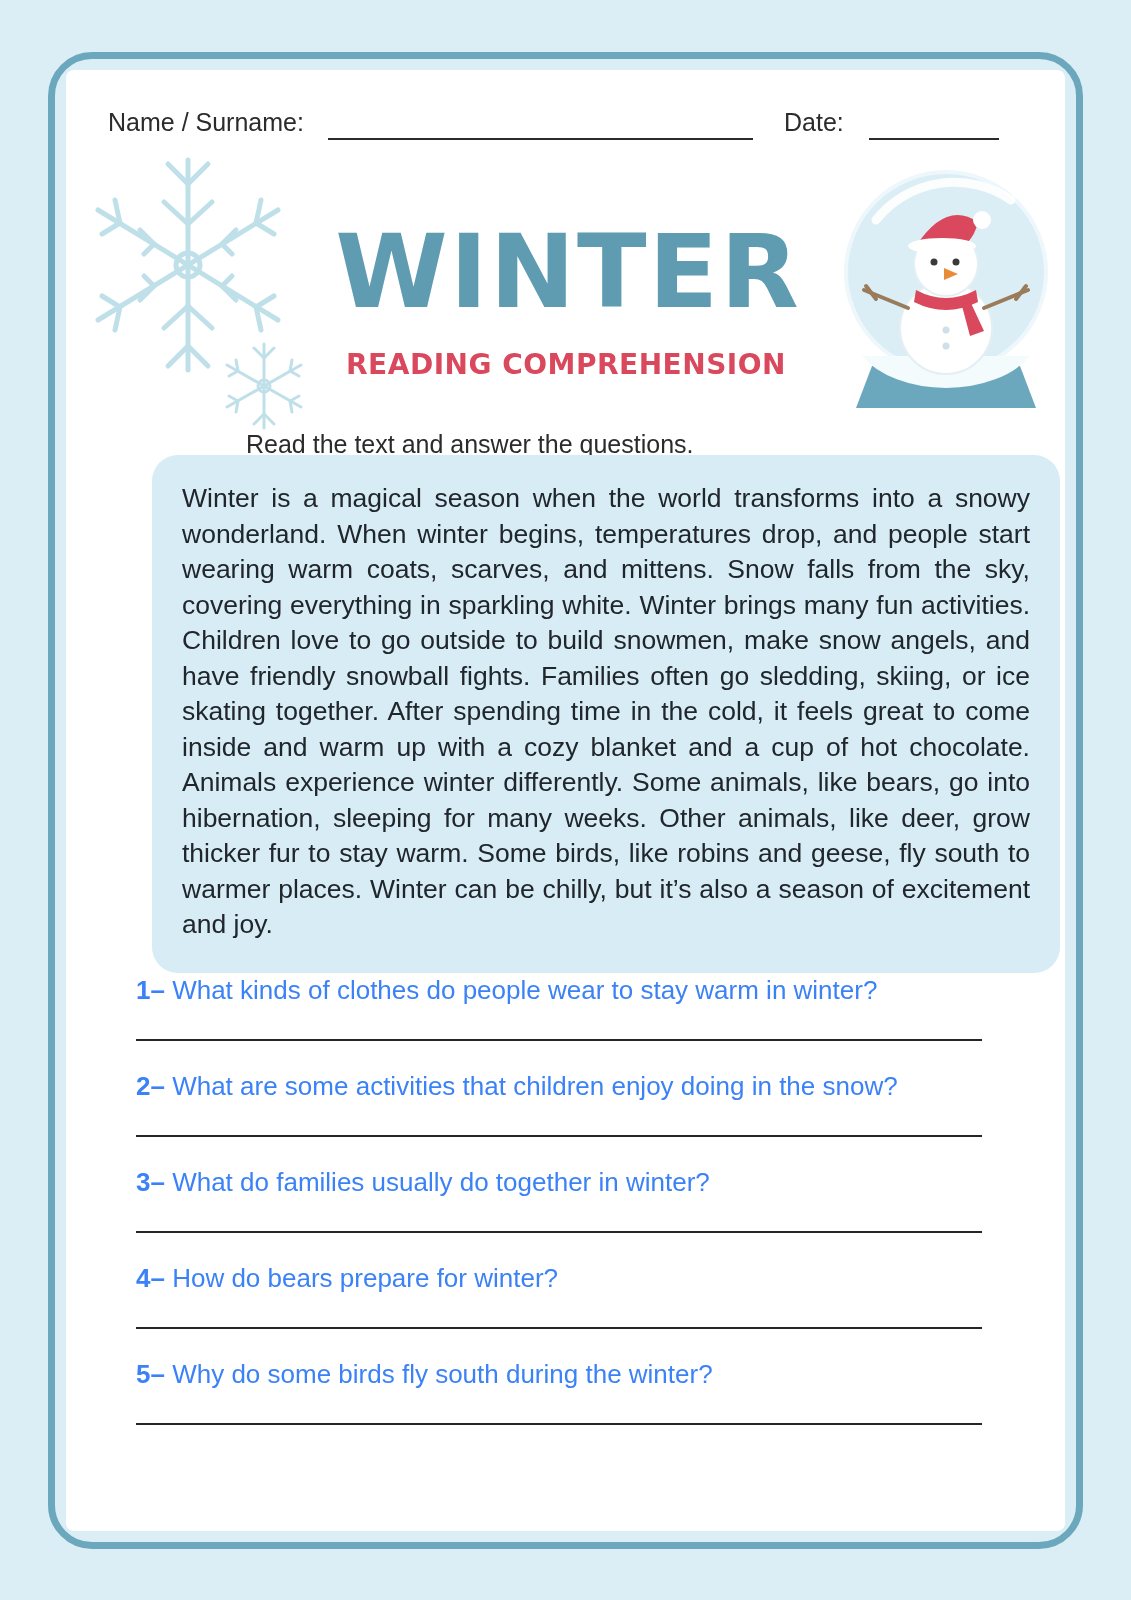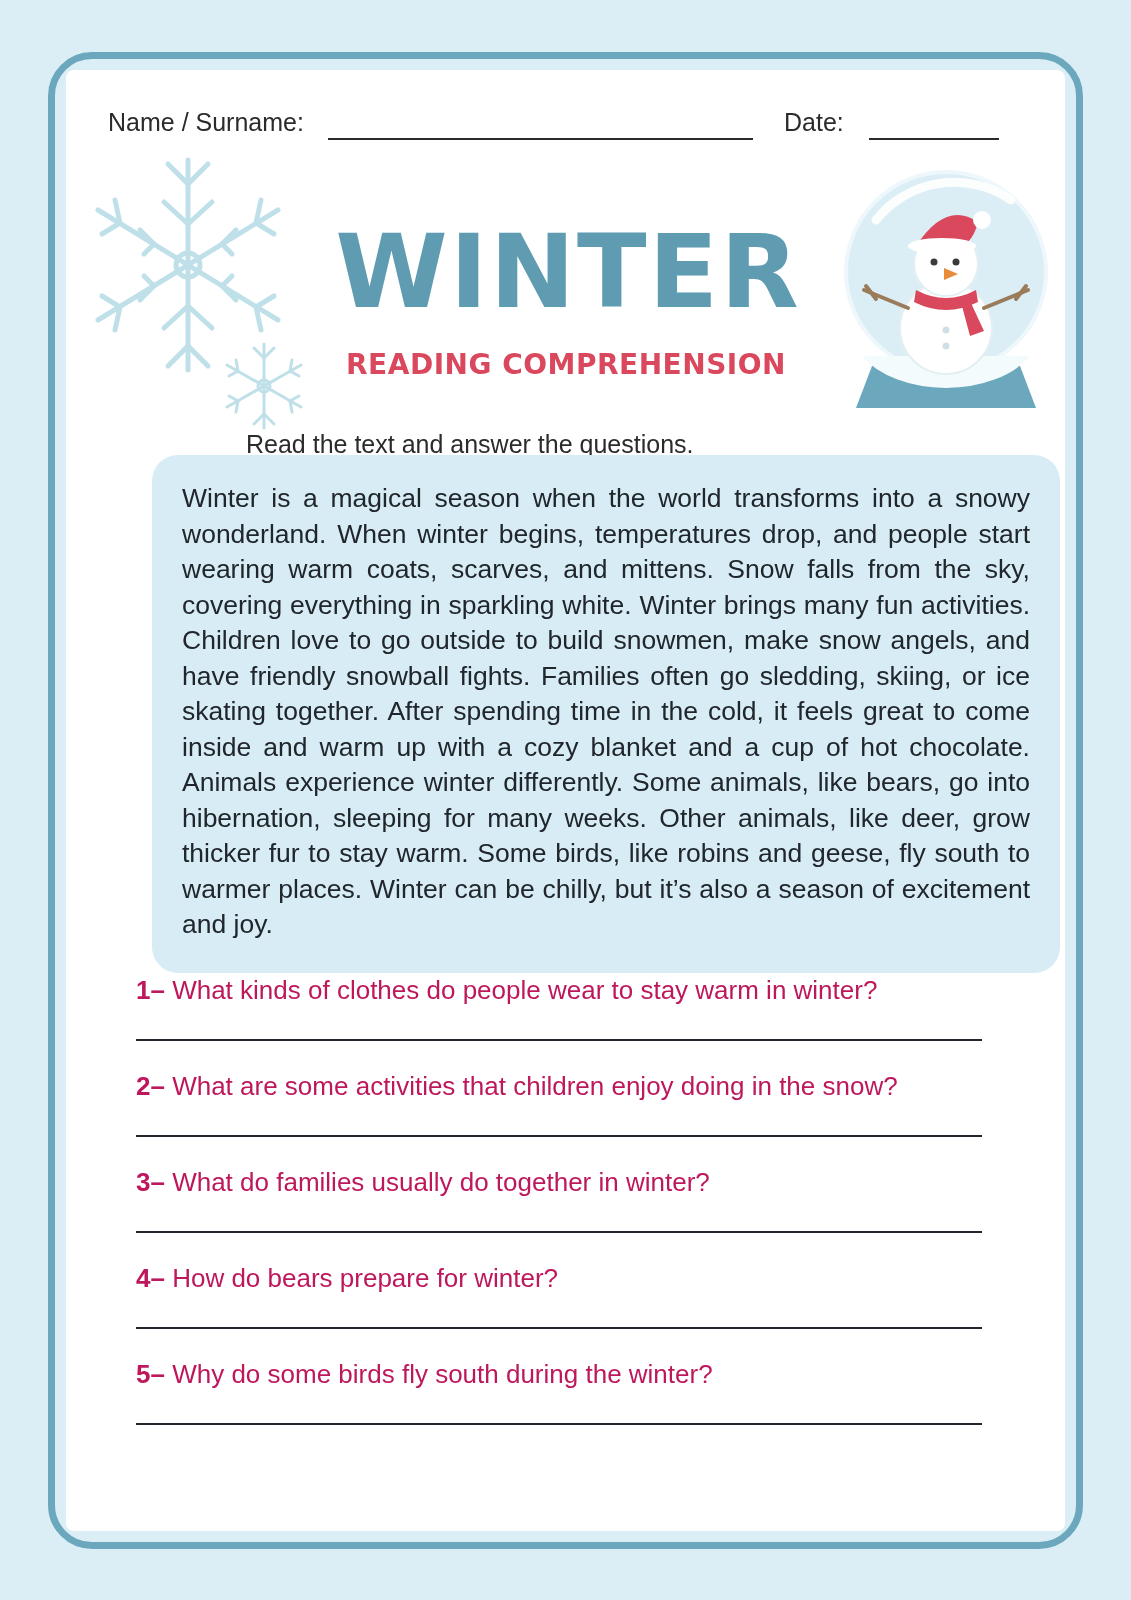--- a/index.html
+++ b/index.html
@@ -171,21 +171,21 @@
     left: 42px;
     top: 905px;
     width: 910px;
   }
   .q-item {
     position: relative;
     height: 96px;
   }
   .q-text {
     font-size: 26px;
-    color: #be185d;
+    color: #3b82f6;
     padding-left: 28px;
     white-space: nowrap;
   }
   .q-num {
     font-weight: bold;
   }
   .answer-line {
     position: absolute;
     left: 28px;
     top: 64px;

